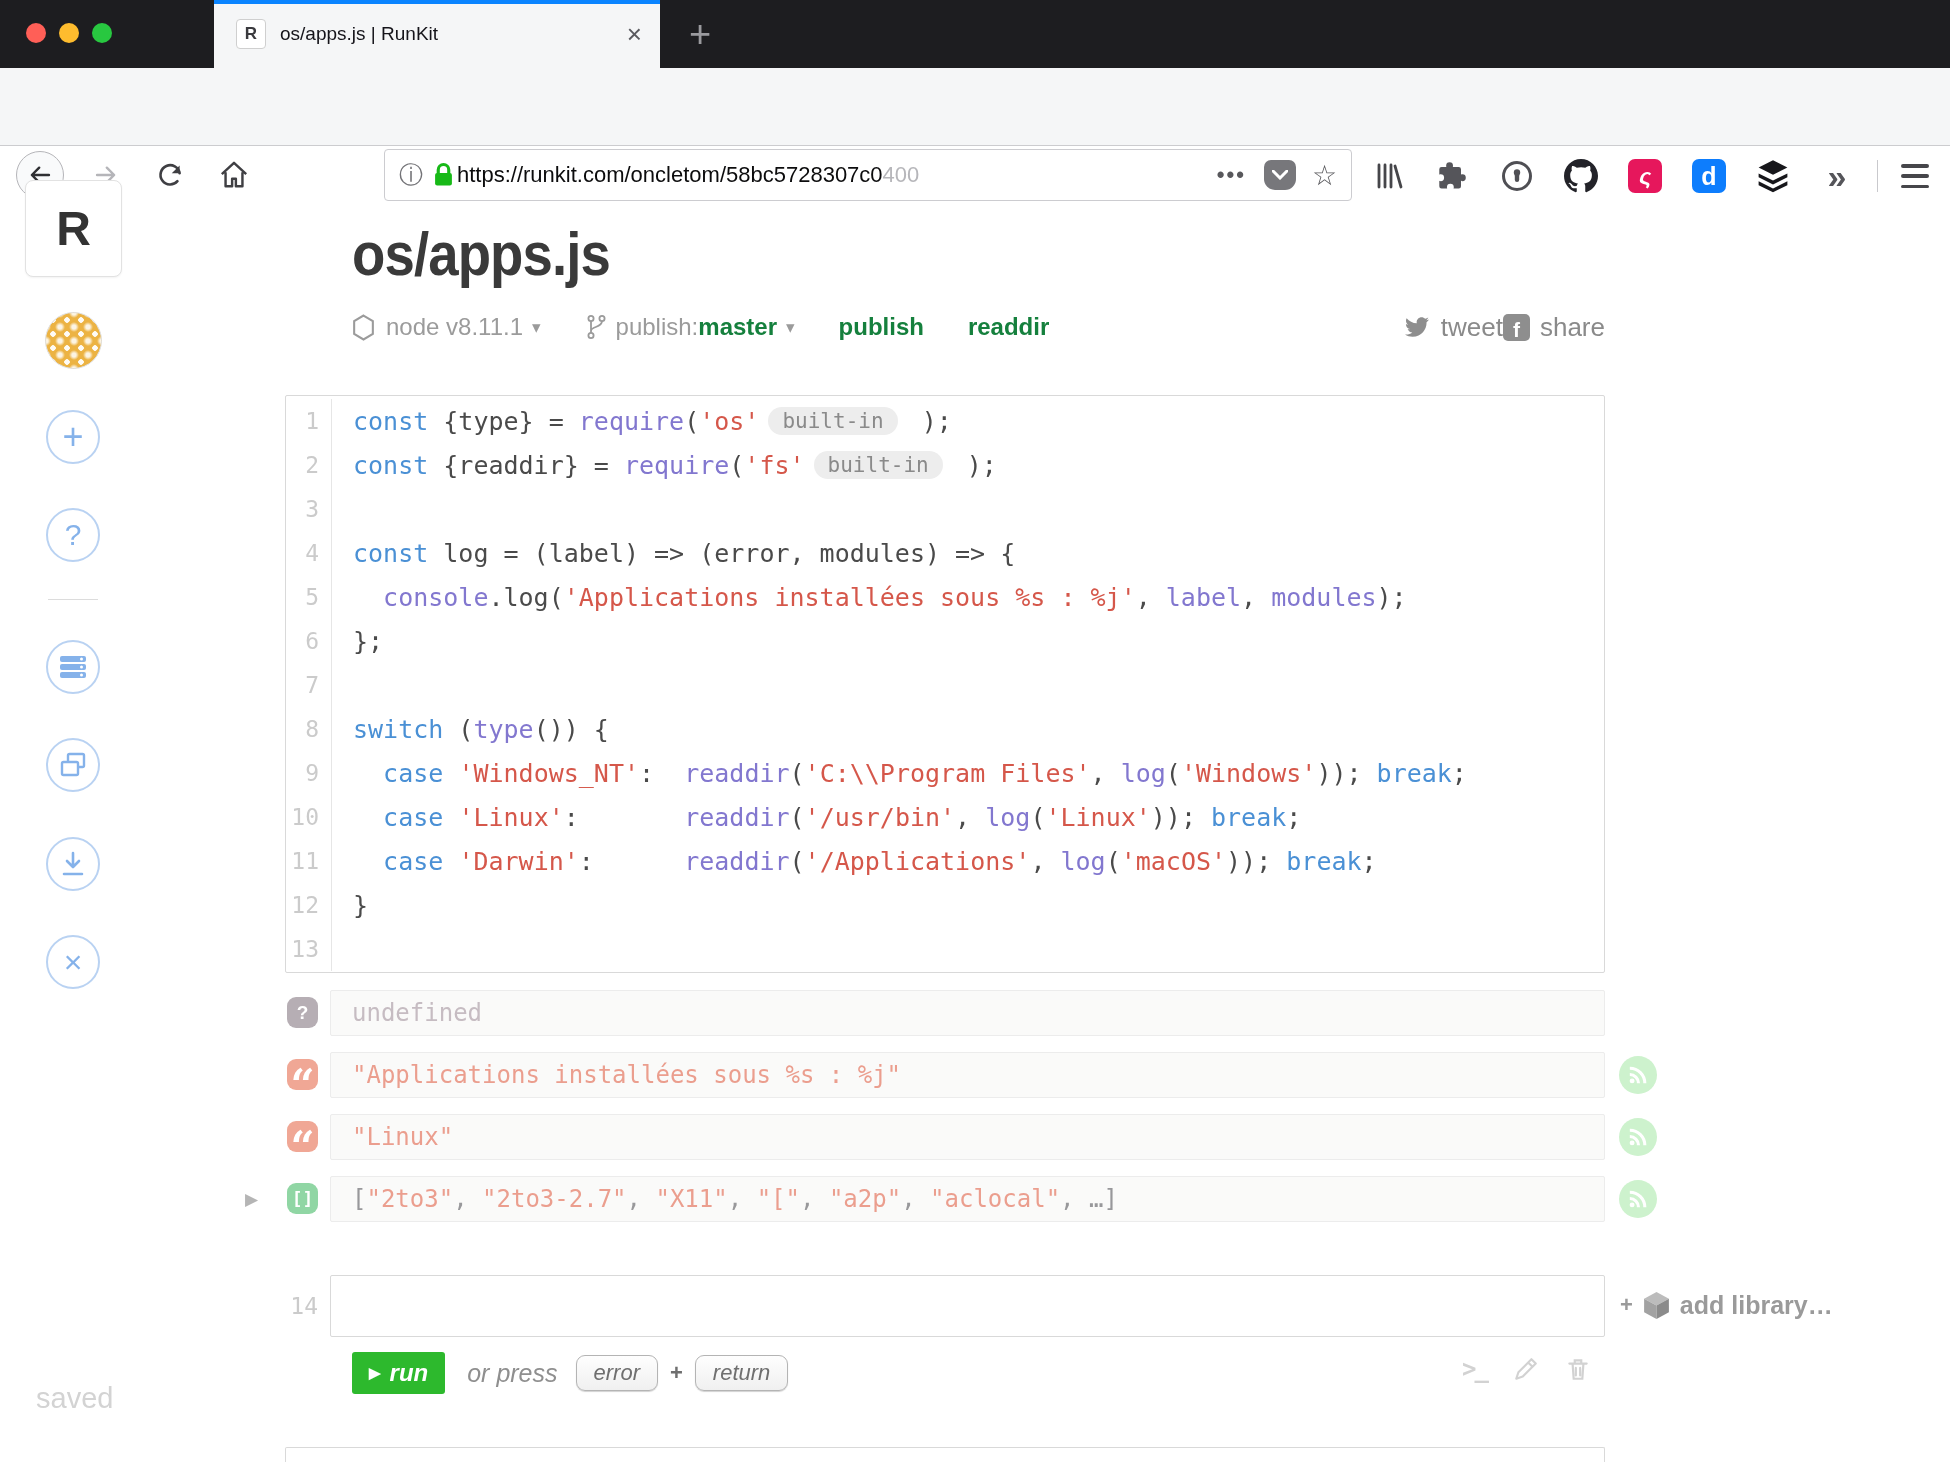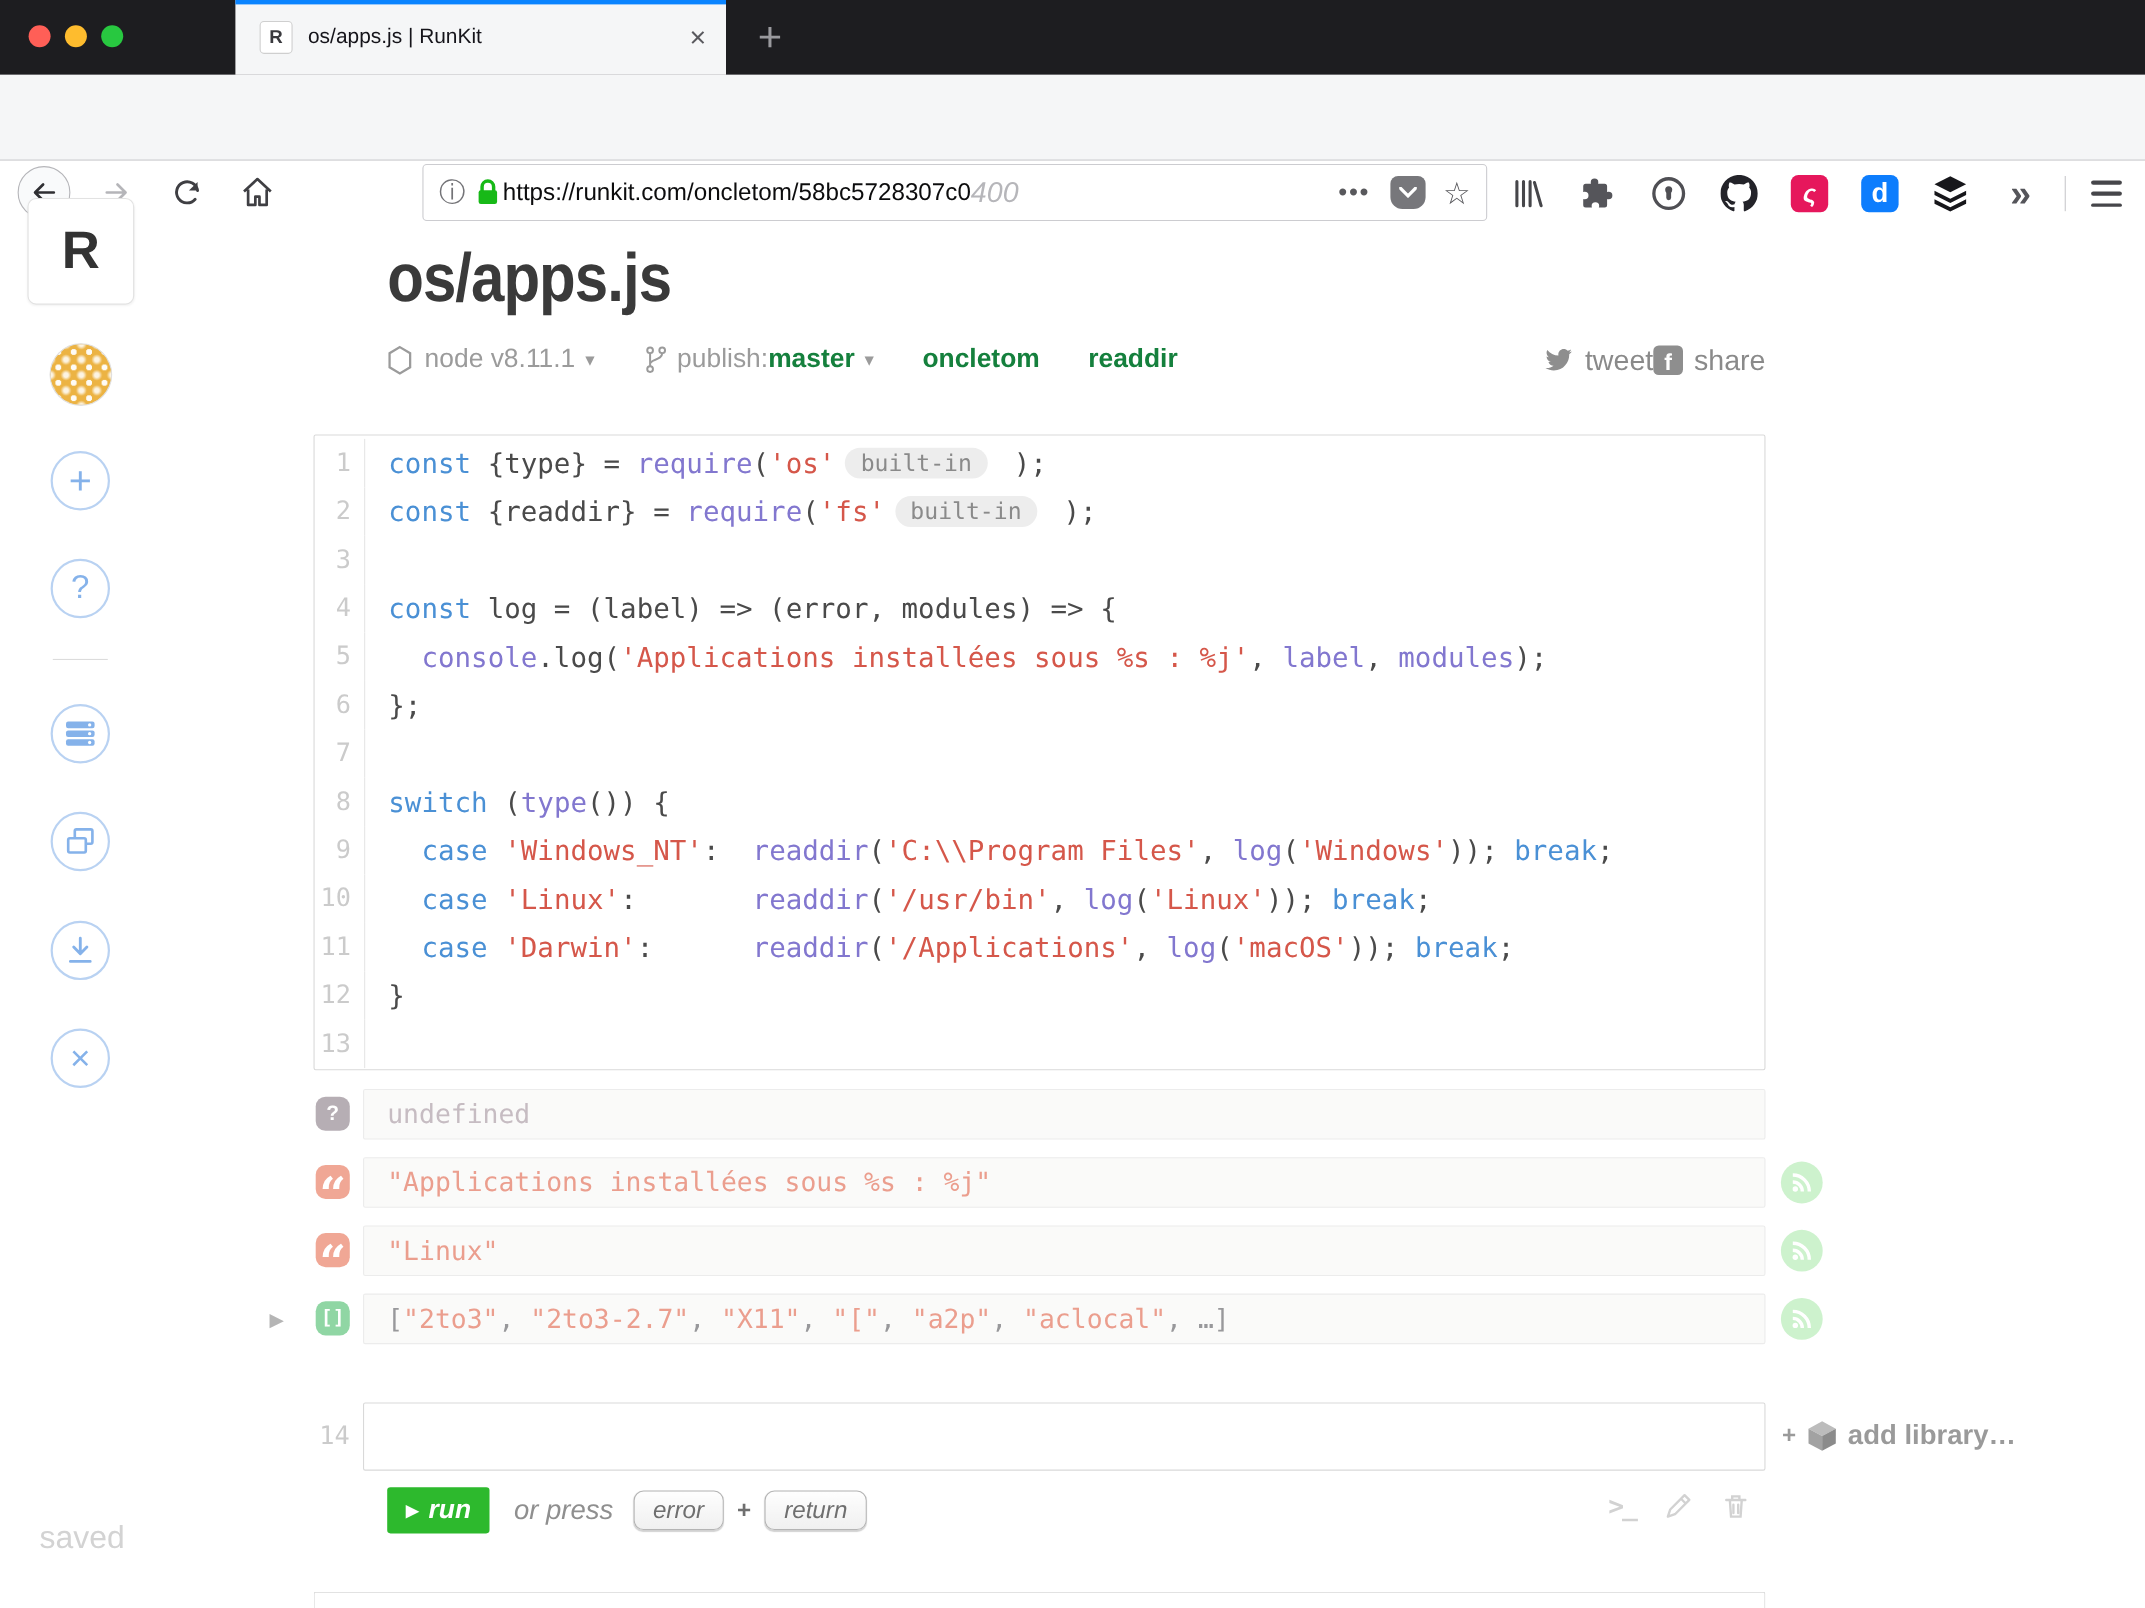--- a/index.html
+++ b/index.html
@@ -22,21 +22,21 @@
             font-size:38px; font-weight:200; display:flex; align-items:center; justify-content:center; }
 
   .navbar { position:absolute; left:0; top:68px; width:1950px; height:78px; background:#f5f6f7;
             border-bottom:1px solid #cccccf; }
   .navbtn { position:absolute; top:83px; width:48px; height:48px; display:flex; align-items:center; justify-content:center; }
   .backcirc { border:1px solid #b5b5b9; border-radius:50%; background:#f9fafb; }
   .urlbar { position:absolute; left:384px; top:81px; width:968px; height:52px; background:#fff;
             border:1px solid #ccccd0; border-radius:4px; display:flex; align-items:center; padding:0 14px; }
   .url-info { font-size:24px; color:#737377; }
   .url-main { font-size:22px; color:#0c0c0d; margin-left:3px; white-space:nowrap; }
-  .url-dim  { font-size:26px; color:#b6b6ba; white-space:nowrap;font-style:italic; }
+  .url-dim  { font-size:22px; color:#b6b6ba; white-space:nowrap; }
   .url-spacer { flex:1; }
   .dots3 { font-size:22px; color:#58585c; letter-spacing:2px; font-weight:bold; margin-right:18px; }
   .pocket { width:32px; height:30px; background:#77777b; border-radius:7px 7px 11px 11px;
             display:flex; align-items:center; justify-content:center; margin-right:16px; }
   .star { font-size:28px; color:#58585c; }
   .extbtn { position:absolute; top:85px; width:46px; height:46px; display:flex; align-items:center; justify-content:center; }
   .appicon { width:34px; height:34px; border-radius:7px; display:flex; align-items:center; justify-content:center;
              color:#fff; font-weight:bold; }
   .tooldivider { position:absolute; left:1877px; top:92px; width:1px; height:32px; background:#c9c9cd; }
   .hamb { position:absolute; left:1898px; top:92px; width:34px; height:32px; display:flex;
@@ -268,21 +268,21 @@
     <svg width="22" height="28" viewBox="0 0 22 26" style="margin-right:9px">
       <circle cx="6" cy="4.5" r="2.6" stroke="#9b9b9b" stroke-width="1.8" fill="none"></circle>
       <circle cx="17" cy="4.5" r="2.6" stroke="#9b9b9b" stroke-width="1.8" fill="none"></circle>
       <circle cx="6" cy="21.5" r="2.6" stroke="#9b9b9b" stroke-width="1.8" fill="none"></circle>
       <path d="M6 7v12 M17 7c0 7-11 5-11 10" stroke="#9b9b9b" stroke-width="1.8" fill="none"></path>
     </svg>
     <span>publish: </span>
       <span class="b">master</span>
     <span class="caret">▾</span>
   </div>
-  <div class="grp b">oncletom</div>
+  <div class="grp b">publish</div>
   <div class="grp b">readdir</div>
 </div>
 
 <div class="social">
   <svg width="28" height="24" viewBox="0 0 24 24" style="margin-right:10px">
     <path fill="#8e8e8e" d="M23.954 4.569c-.885.392-1.83.656-2.825.775 1.014-.611 1.794-1.574 2.163-2.723-.951.555-2.005.959-3.127 1.184-.896-.959-2.173-1.559-3.591-1.559-2.717 0-4.92 2.203-4.92 4.917 0 .39.045.765.127 1.124C7.691 8.094 4.066 6.13 1.64 3.161c-.427.722-.666 1.561-.666 2.475 0 1.71.87 3.213 2.188 4.096-.807-.026-1.566-.248-2.228-.616v.061c0 2.385 1.693 4.374 3.946 4.827-.413.111-.849.171-1.296.171-.314 0-.615-.03-.916-.086.631 1.953 2.445 3.377 4.604 3.417-1.68 1.319-3.809 2.105-6.102 2.105-.39 0-.779-.023-1.17-.067 2.189 1.394 4.768 2.209 7.557 2.209 9.054 0 13.999-7.496 13.999-13.986 0-.209 0-.42-.015-.63.961-.689 1.8-1.56 2.46-2.548l-.047-.02z"></path>
   </svg>
   <span style="">tweet</span>
   <span class="fb" style="margin-right:10px">f</span>
   <span>share</span>

